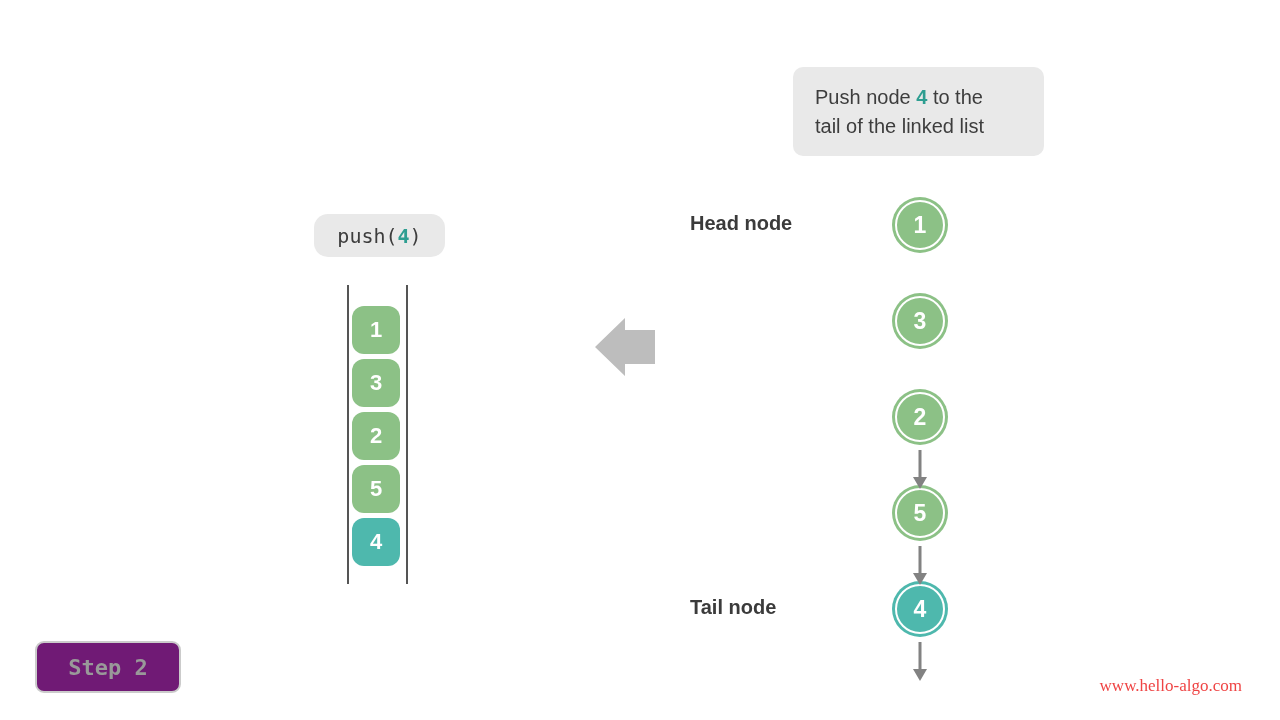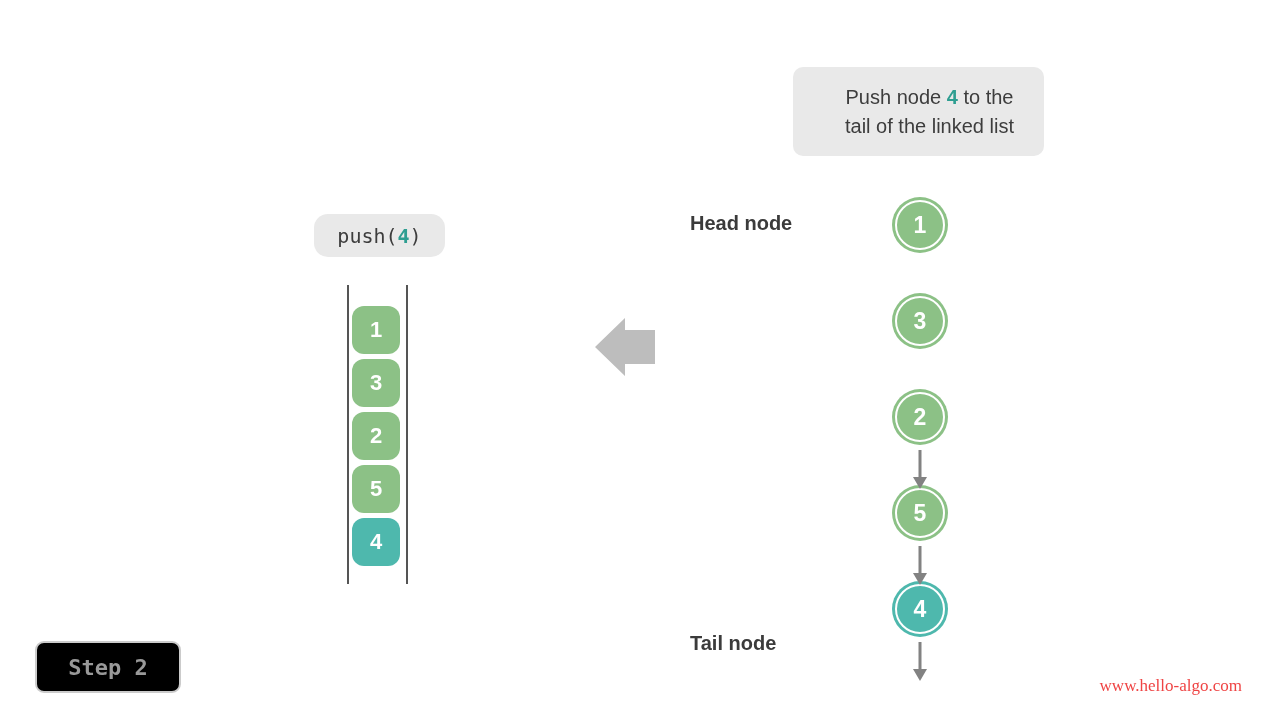--- a/index.html
+++ b/index.html
@@ -18,21 +18,21 @@
     --blockarrow: #BDBDBD;
   }
   .abs { position: absolute; }
 
   
   .info-box {
     left: 793px; top: 67px; width: 251px; height: 89px;
     background: var(--boxbg); border-radius: 10px;
     display: flex; flex-direction: column; justify-content: center;
     padding-left: 22px; box-sizing: border-box;
-    font-size: 20px; line-height: 29px; color: #3d3d3d; align-items: center;
+    font-size: 20px; line-height: 29px; color: #3d3d3d;
   }
   .hl { color: var(--hl); font-weight: 700; }
 
   
   .push-box {
     left: 314px; top: 214px; width: 131px; height: 43px;
     background: var(--boxbg); border-radius: 14px;
     display: flex; align-items: center; justify-content: center;
     font-family: "DejaVu Sans Mono", monospace;
     font-size: 20px; color: #3d3d3d;
@@ -94,26 +94,26 @@
     border-left: 7px solid transparent; border-right: 7px solid transparent;
     border-top: 12px solid var(--arrow);
   }
   .c1 { top: 253px; } .c2 { top: 349px; } .c3 { top: 445px; }
 
   .node-label {
     width: 180px; text-align: left;
     font-size: 20px; font-weight: 700; color: #3b3b3b;
   }
   .head-label { left: 690px; top: 212px; }
-  .tail-label { left: 690px; top: 632px; }
+  .tail-label { left: 690px; top: 596px; }
 
   
   .step-box {
     left: 35px; top: 641px; width: 146px; height: 52px;
-    background: #000000; border: 2px solid #cbcbcb; border-radius: 9px;
+    background: #701a75; border: 2px solid #cbcbcb; border-radius: 9px;
     box-sizing: border-box;
     display: flex; align-items: center; justify-content: center;
     font-family: "DejaVu Sans Mono", monospace;
     font-weight: 700; font-size: 22px; color: #999999;
   }
 
   
   .watermark {
     right: 38px; top: 676px;
     font-family: Liberation Serif, serif;

